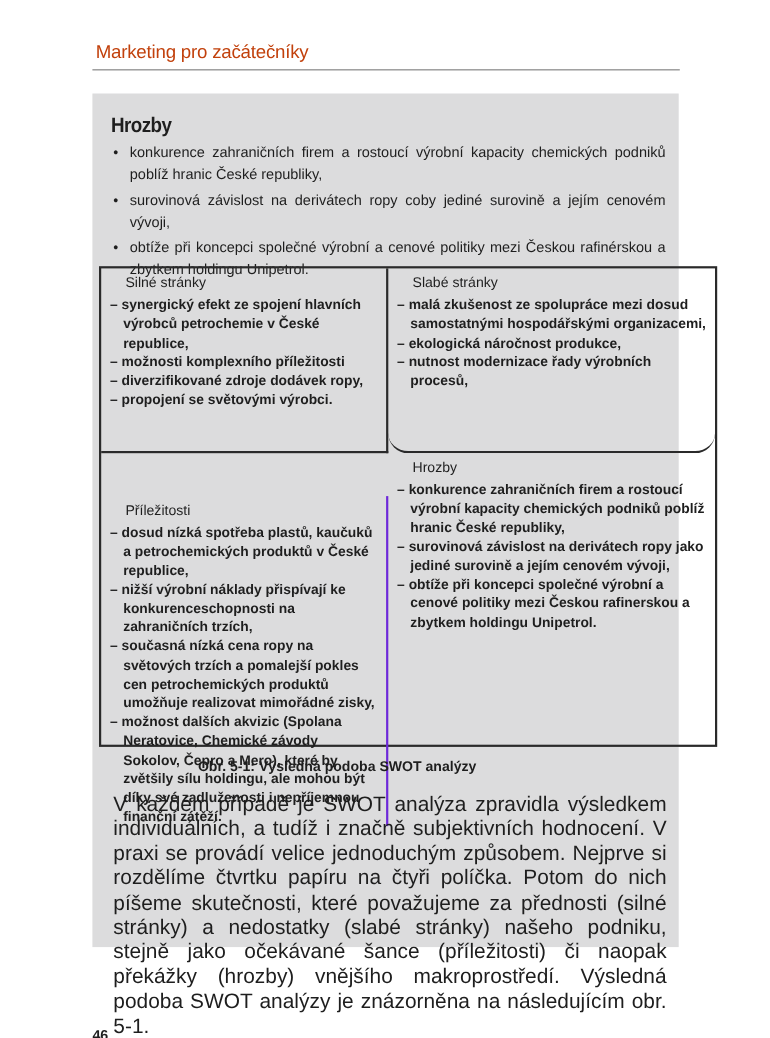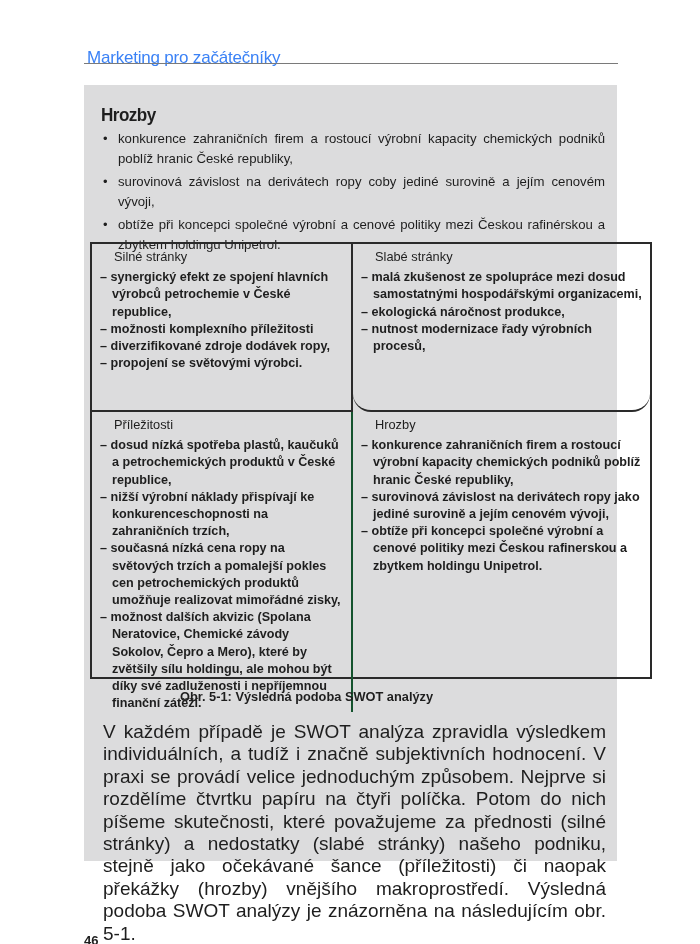--- a/index.html
+++ b/index.html
@@ -2,22 +2,22 @@
 <html><head>
 <meta charset="utf-8">
 <style>
   html, body { margin: 0; padding: 0; }
   body {
     width: 700px; height: 944px; background: #ffffff; position: relative;
     font-family: "Liberation Sans", "DejaVu Sans", sans-serif; color: #1e1e1e;
     overflow: hidden;
   }
   .running-head {
-    position: absolute; left: 87px; top: 48px; width: 530px;
-    font-size: 17px; color: #3b82f6; letter-spacing: -0.2px;
+    position: absolute; left: 87px; top: 38px; width: 530px;
+    font-size: 17px; color: #c2410c; letter-spacing: -0.2px;
   }
   .head-rule {
     position: absolute; left: 84px; top: 63px; width: 534px; height: 1px; background: #7a7a7a;
   }
   .gray-box {
     position: absolute; left: 84px; top: 85px; width: 533px; height: 776px;
     background: #dcdcdd;
   }
   .section-title {
     position: absolute; left: 101px; top: 104px;
@@ -33,21 +33,21 @@
     position: absolute; left: 3px; top: 0; font-size: 13px;
   }
   .swot {
     position: absolute; left: 90px; top: 242px; width: 562px; height: 437px;
     border: 2px solid #2a2a2a; box-sizing: border-box;
     display: grid; grid-template-columns: 261px 1fr; grid-template-rows: 168px 1fr;
   }
   .cell { box-sizing: border-box; padding: 4px 8px 0 8px; font-size: 12.6px; line-height: 17.2px; }
   .cell.tl { border-right: 2px solid #2a2a2a; border-bottom: 2px solid #2a2a2a; }
   .cell.tr { border-bottom: 2px solid #2a2a2a; border-radius: 18px; }
-  .cell.bl { border-right: 2px solid #14532d; }
+  .cell.bl { border-right: 2px solid #6d28d9; margin-top: 39px; }
   .cell-title { padding-left: 14px; margin-bottom: 4px; font-size: 12.8px; }
   .cell-item { font-weight: bold; padding-left: 12px; text-indent: -12px; }
   .cell-item.flush { padding-left: 0; text-indent: 0; }
   .caption {
     position: absolute; left: 84px; top: 689px; width: 445px; text-align: center;
     font-size: 12.8px; font-weight: bold;
   }
   .body-text {
     position: absolute; left: 101px; top: 719px; width: 503px;
     font-size: 19px; line-height: 22.4px; text-align: justify; margin: 2px;

